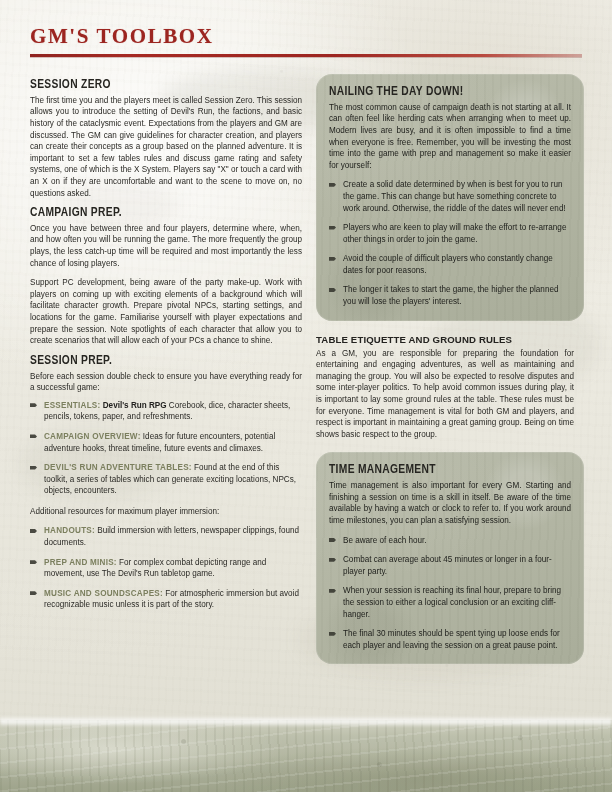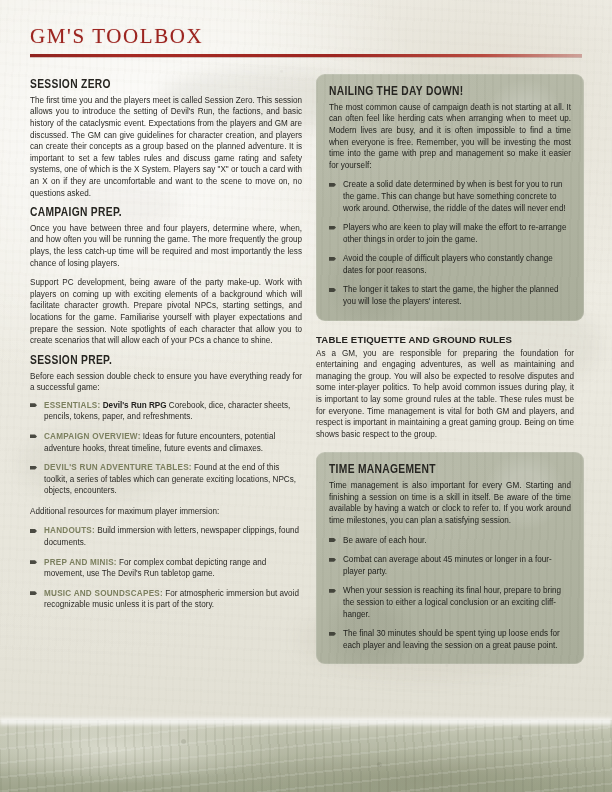--- a/index.html
+++ b/index.html
@@ -92,21 +92,21 @@
 
   
   .title-wrap {
     position: absolute;
     left: 30px;
     top: 26px;
     width: 552px;
   }
   .page-title {
     font-family: "Liberation Serif", serif;
-    font-weight: normal;
+    font-weight: bold;
     font-size: 21px;
     letter-spacing: 1.6px;
     color: #9c2520;
     text-shadow: 0 0 1px rgba(156,37,32,0.35);
     margin: 0;
     line-height: 1;
   }
   .title-rule {
     margin-top: 7px;
     height: 3px;
@@ -190,21 +190,21 @@
     letter-spacing: 0.25px;
   }
   .strong-title {
     font-weight: bold;
     color: #232220;
   }
 
   
   .panel {
     position: relative;
-    border-radius: 9px;
+    border-radius: 16px;
     padding: 11px 13px 13px 13px;
     background:
       radial-gradient(ellipse 65% 55% at 25% 20%, rgba(190,192,176,0.55), rgba(255,255,255,0) 70%),
       linear-gradient(160deg, #b9bcab 0%, #b3b6a4 45%, #a9ad9a 100%);
     box-shadow: inset 0 0 0 1px rgba(255,255,255,0.12);
     overflow: hidden;
   }
   .panel::after {
     content: "";
     position: absolute;

